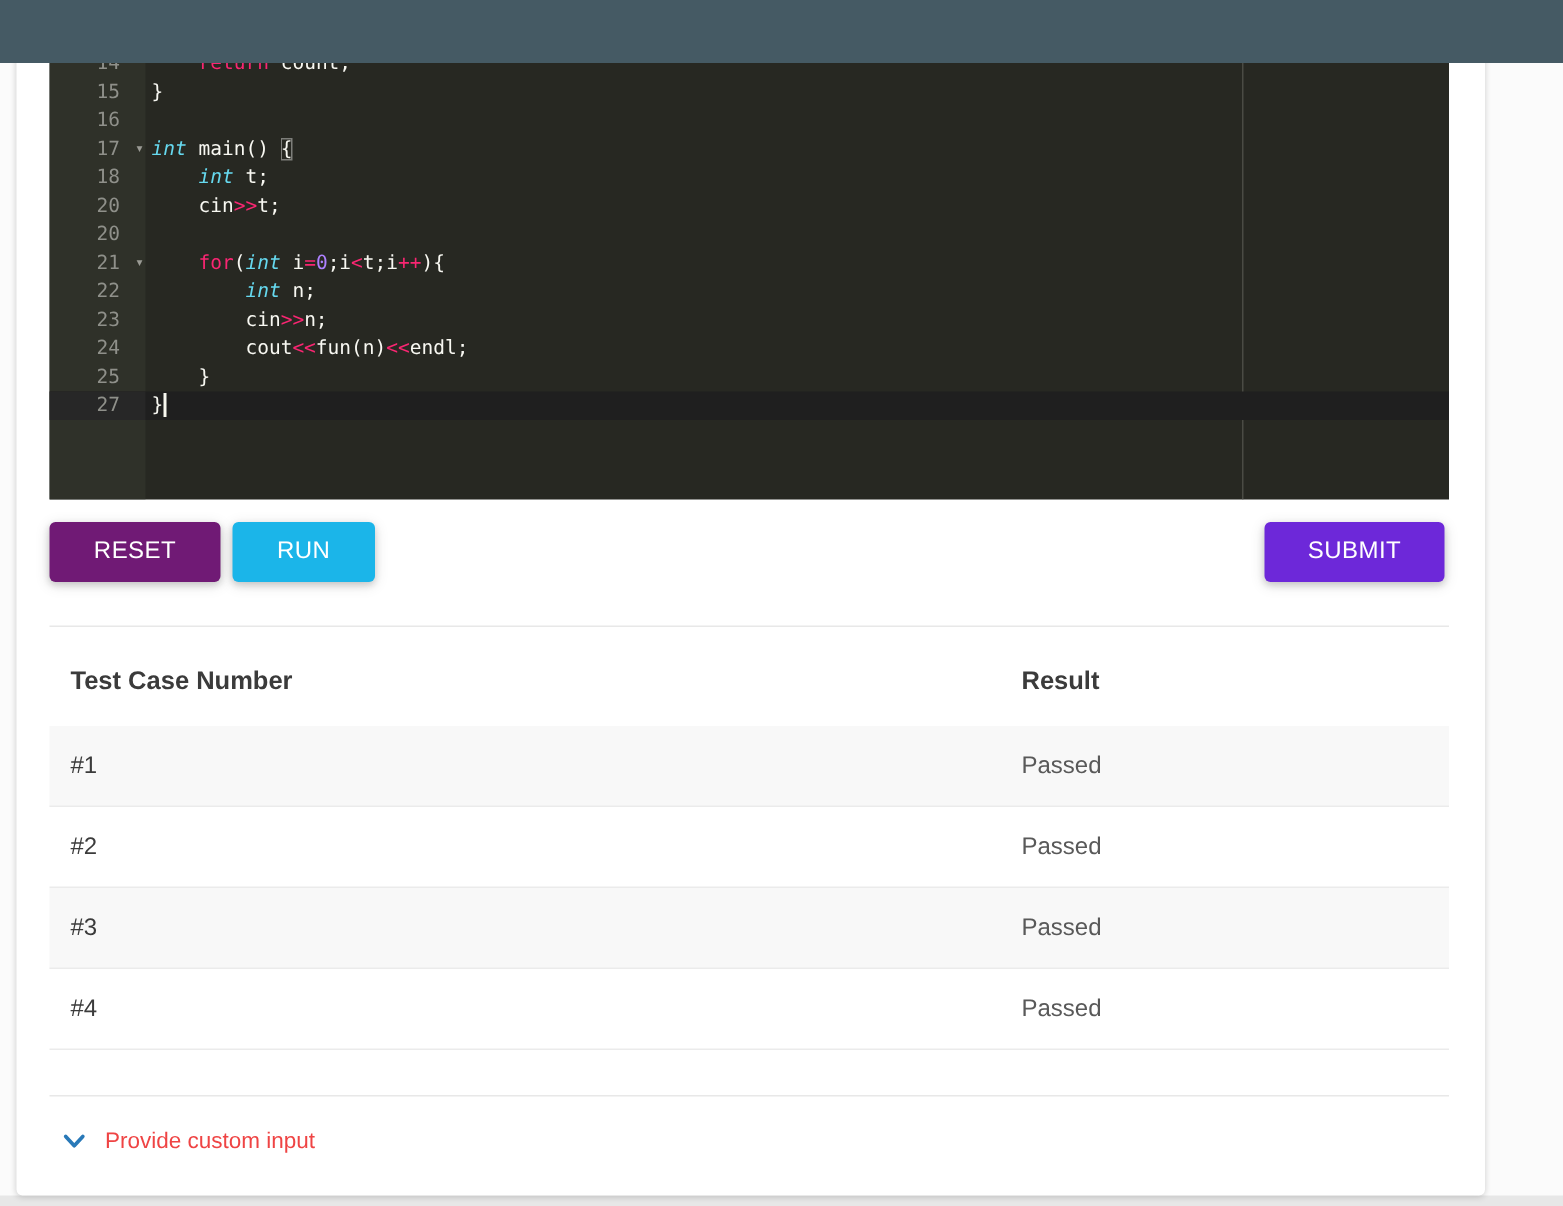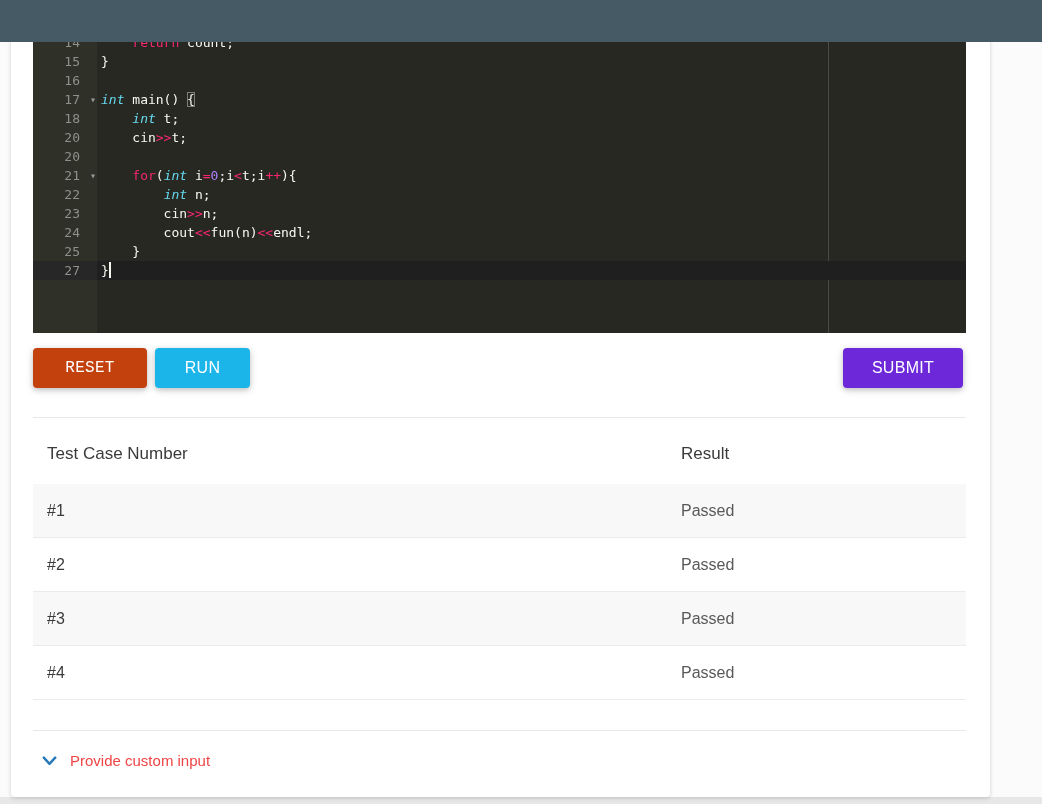--- a/index.html
+++ b/index.html
@@ -41,28 +41,28 @@
   .tk-n { color:#ae81ff; }
   .tk-b { color:#f8f8f2; box-shadow:inset 0 0 0 1px rgba(255,255,255,0.40); }
   .cursor { display:inline-block; width:2px; height:16px; background:#f8f8f0;
     vertical-align:text-bottom; }
 
   
   .btn { position:absolute; top:348px; height:40px; border:none; border-radius:4px;
     color:#fff; font-family:"Liberation Sans", sans-serif; font-size:16px;
     letter-spacing:0.3px; cursor:pointer; text-align:center;
     box-shadow:0 2px 5px rgba(0,0,0,0.16), 0 2px 10px rgba(0,0,0,0.12); }
-  .btn-reset { left:22px; width:114px; background:#c2410c;font-family:Liberation Mono, monospace; }
+  .btn-reset { left:22px; width:114px; background:#701a75; }
   .btn-run { left:144px; width:95px; background:#1bb5e9; }
   .btn-submit { left:832px; width:120px; background:#6d28d9; }
 
   
   .results { position:absolute; left:22px; top:417px; width:933px;
     border-top:1px solid #e8e8e8; }
-  .thead { display:flex; padding:26px 0 20px 14px; font-weight:normal;
+  .thead { display:flex; padding:26px 0 20px 14px; font-weight:bold;
     font-size:17px; color:#3b3b3b; }
   .cell1 { flex:0 0 634px; }
   .cell2 { flex:1; }
   .trow { display:flex; align-items:center; height:54px; padding-left:14px;
     font-size:16px; color:#3b3b3b; border-bottom:1px solid #ebebeb; }
   .trow:nth-child(odd) { background:#f8f8f8; }
   .trow .cell2 { color:#595959; }
 
   
   .divider2 { position:absolute; left:22px; top:730px; width:933px; height:1px;

